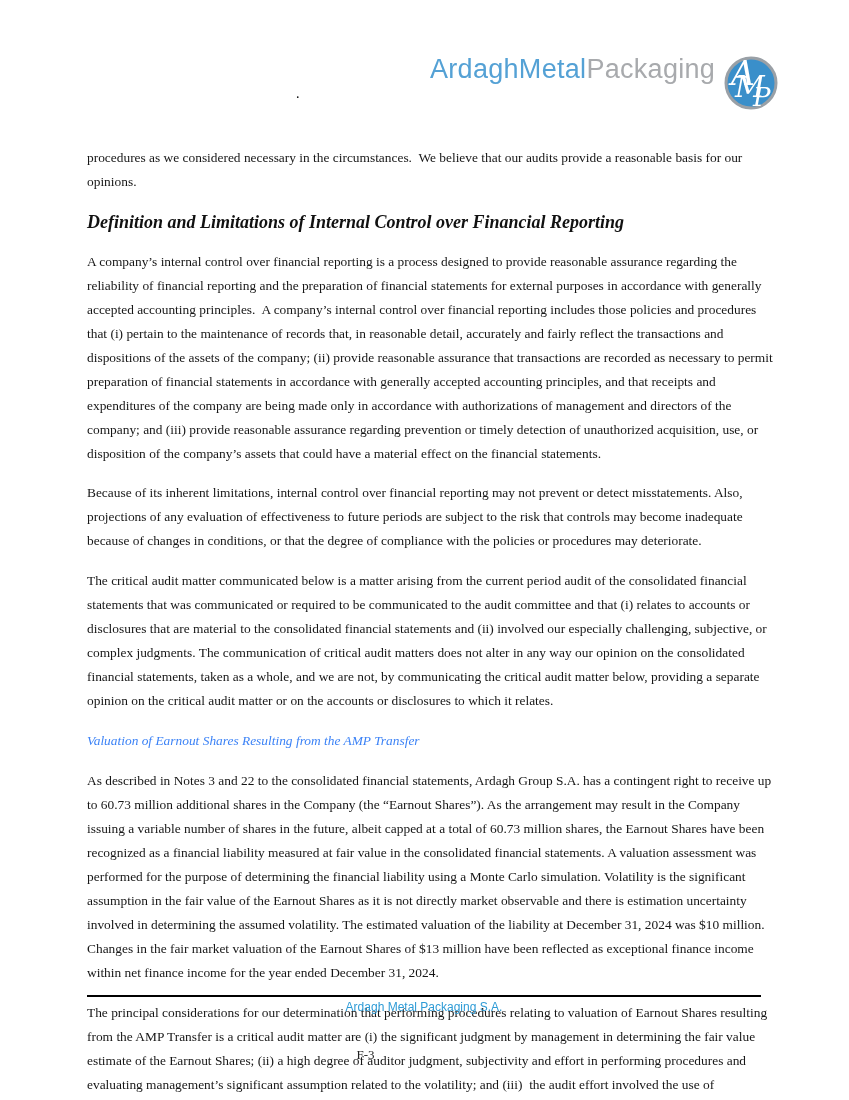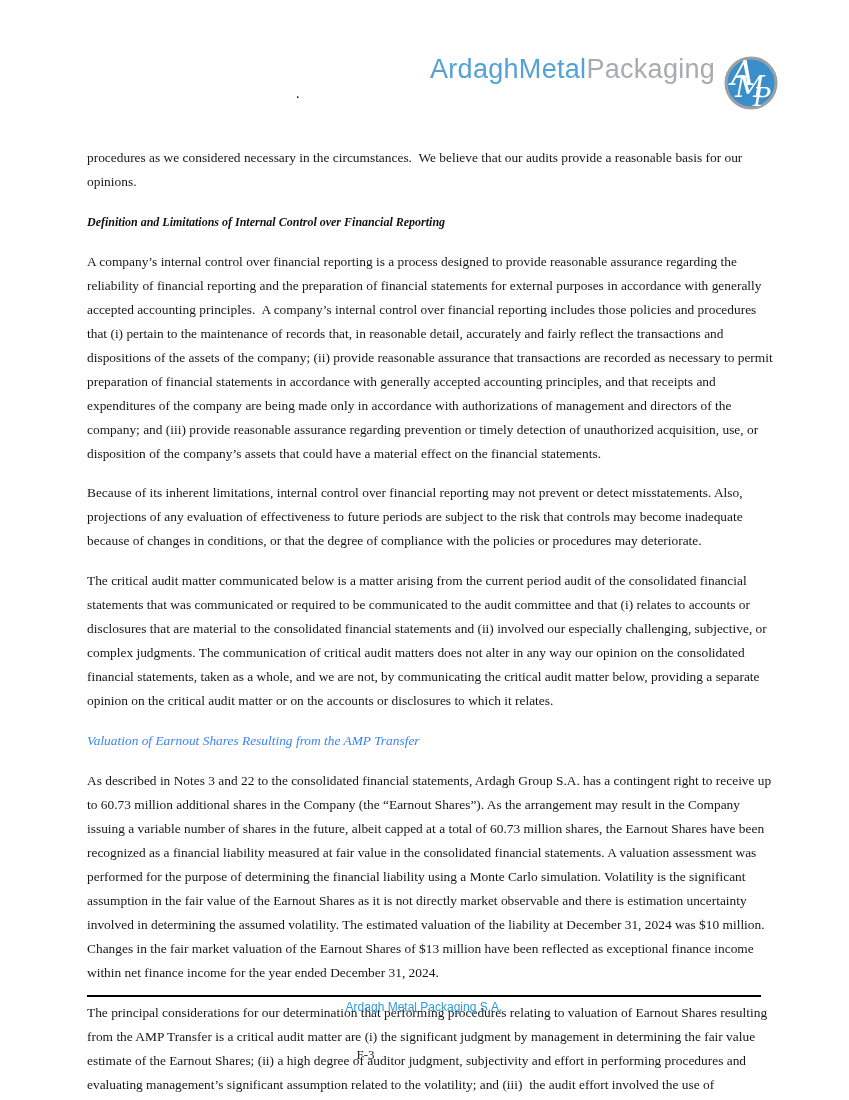--- a/index.html
+++ b/index.html
@@ -53,21 +53,21 @@
     color: #161616;
     font-size: 13.4px;
     line-height: 24px;
     text-align: left;
   }
   .content p {
     margin: 0 0 15.8px 0;
     white-space: pre-wrap;
   }
   .section-heading {
-    font-size: 12px;
+    font-size: 18px;
     font-weight: bold;
     font-style: italic;
     margin: 0 0 15.8px 0;
     color: #111111;
   }
   .sub-heading {
     font-size: 13.4px;
     font-weight: normal;
     font-style: italic;
     margin: 0 0 15.8px 0;

